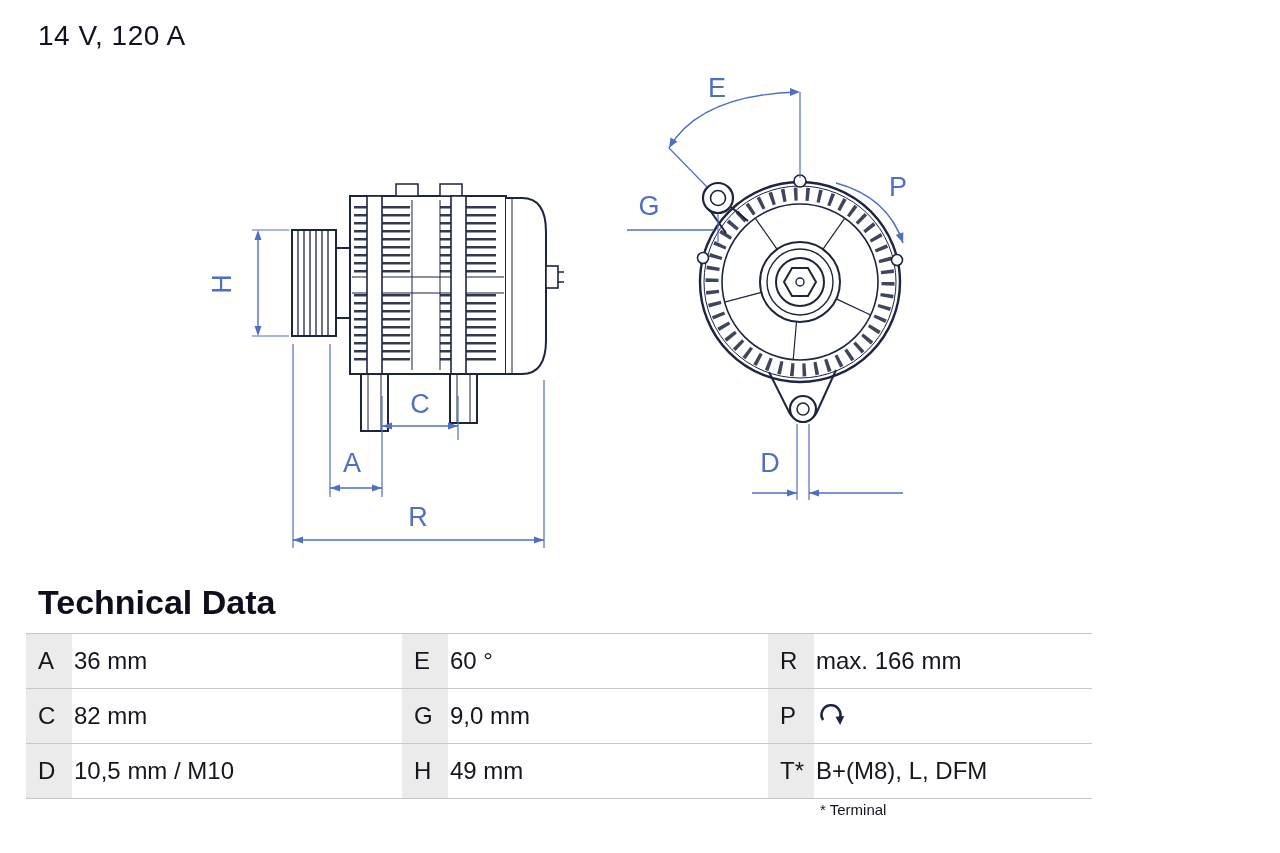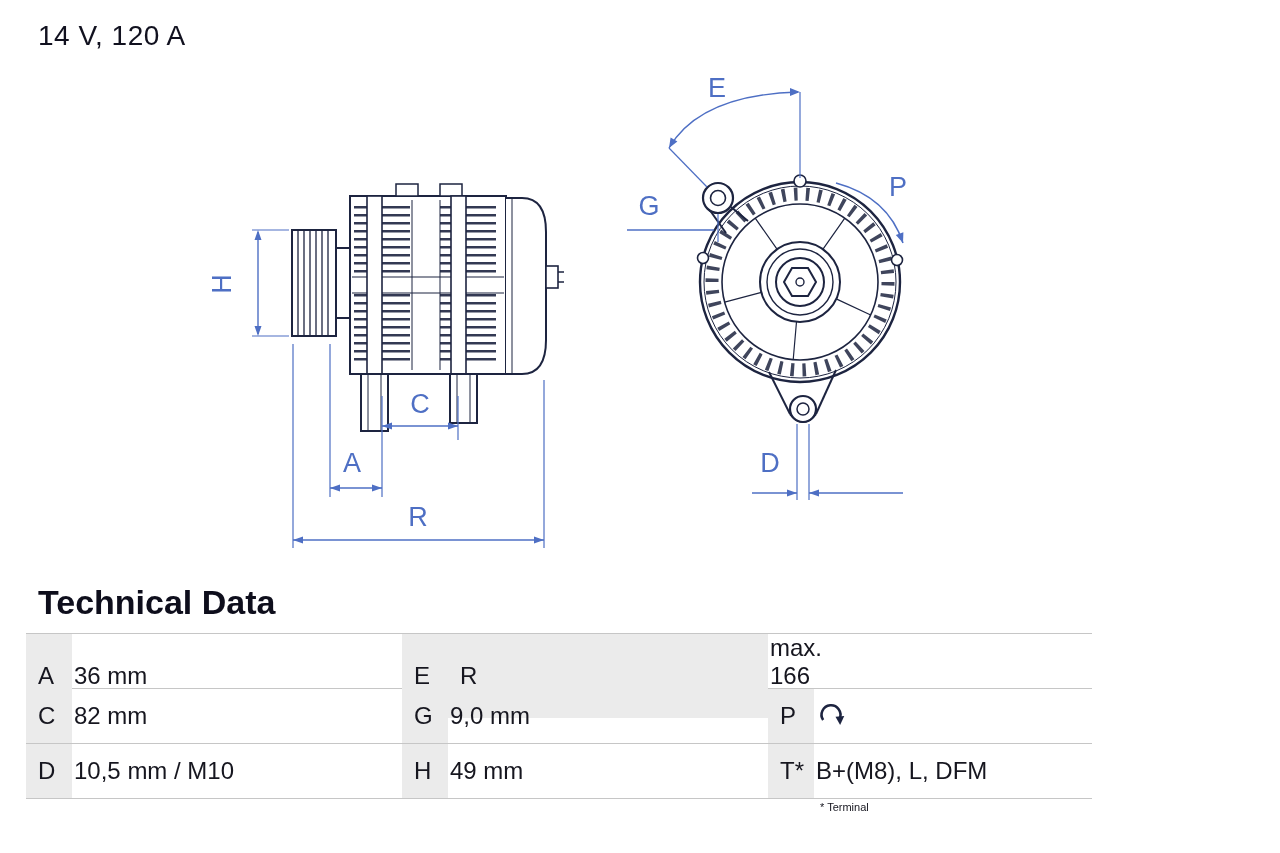--- a/index.html
+++ b/index.html
@@ -7,21 +7,21 @@
           font-family:"Liberation Sans",sans-serif;color:#15152a;overflow:hidden;}
   .title{position:absolute;left:38px;top:20px;font-size:28px;font-weight:500;letter-spacing:.5px;color:#11111f;}
   .drawing{position:absolute;left:0;top:0;width:1280px;height:570px;}
   .heading{position:absolute;left:38px;top:583px;margin:0;font-size:34px;font-weight:bold;color:#0e0e1c;}
   .tbl{position:absolute;left:26px;top:633px;width:1228px;border-bottom:1px solid #c6c6c6;}
   .row{display:grid;grid-template-columns:46px 330px 46px 320px 46px 440px;height:54px;
        border-top:1px solid #c6c6c6;}
   .cell{height:100%;display:flex;align-items:center;font-size:24px;color:#16161f;}
   .lab{background:#ebebeb;padding-left:12px;}
   .val{padding-left:2px;}
-  .footnote{position:absolute;left:820px;top:801px;font-size:11px;color:#16161f;}
+  .footnote{position:absolute;left:820px;top:801px;font-size:15px;color:#16161f;}
   svg text{font-family:"Liberation Sans",sans-serif;}
   .dim{fill:#4e6fc4;font-size:27px;}
   .conn-label{fill:#15152a;font-size:16px;}
   .rot{width:30px;height:30px;}
 </style>
 </head>
 <body>
 
 <div class="canvas">
 
@@ -153,20 +153,21 @@
     </g>
   </svg>
 
   <h2 class="heading">Technical Data</h2>
 
   <div class="tbl">
     <div class="row">
       <div class="cell lab">A</div>
       <div class="cell val">36 mm</div>
       <div class="cell lab">E</div>
+      <div class="cell val">60 °</div>
       <div class="cell lab">R</div>
       <div class="cell val">max. 166 mm</div>
     </div>
     <div class="row">
       <div class="cell lab">C</div>
       <div class="cell val">82 mm</div>
       <div class="cell lab">G</div>
       <div class="cell val">9,0 mm</div>
       <div class="cell lab">P</div>
       <div class="cell val">

